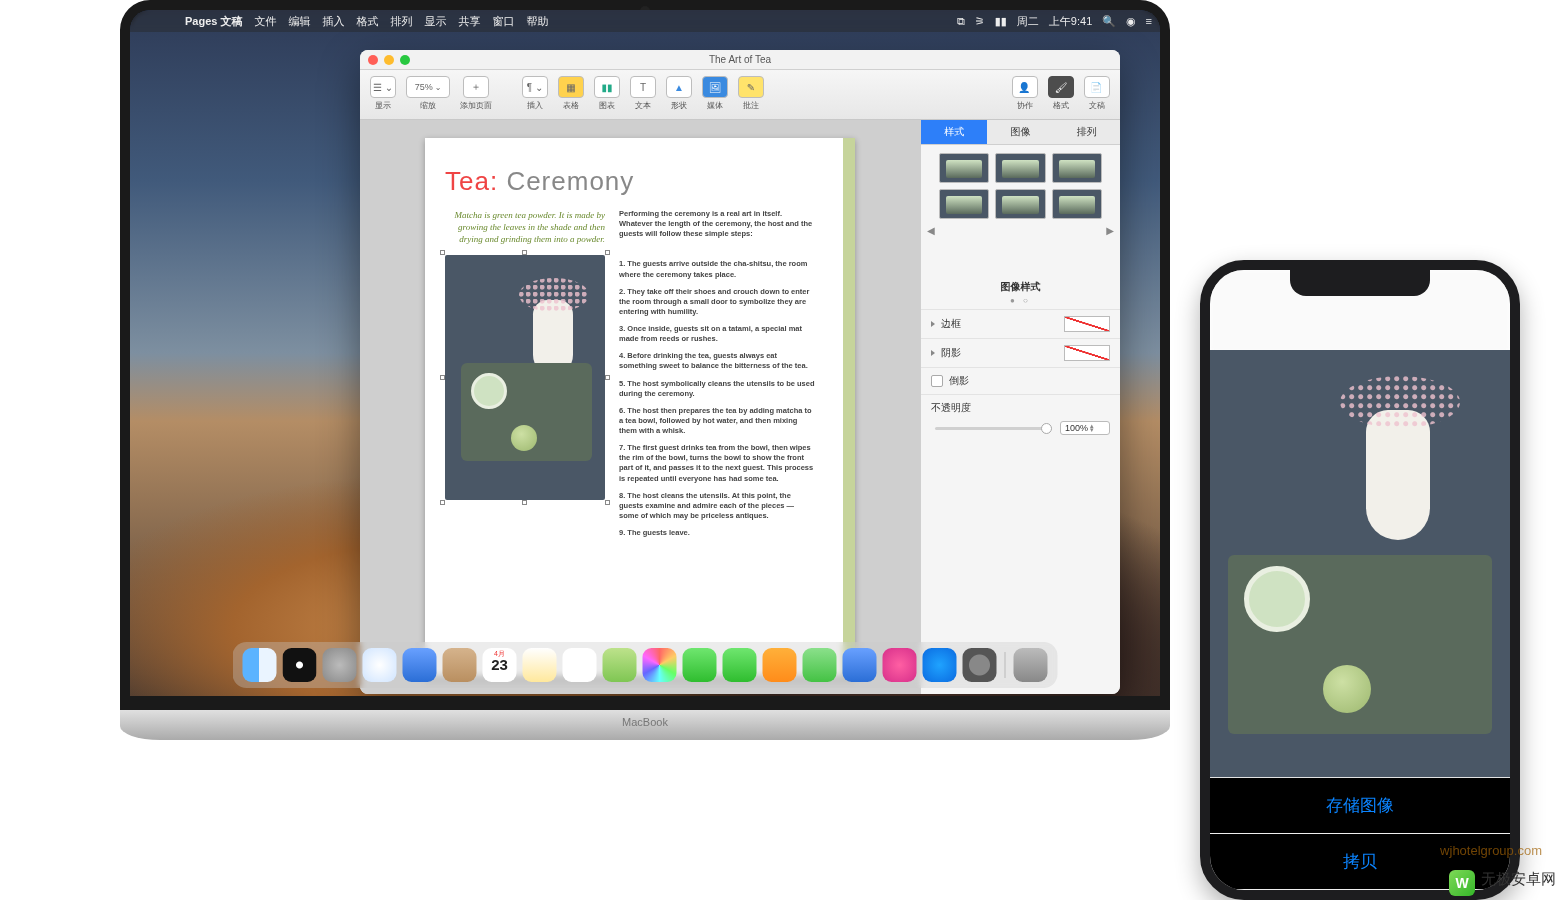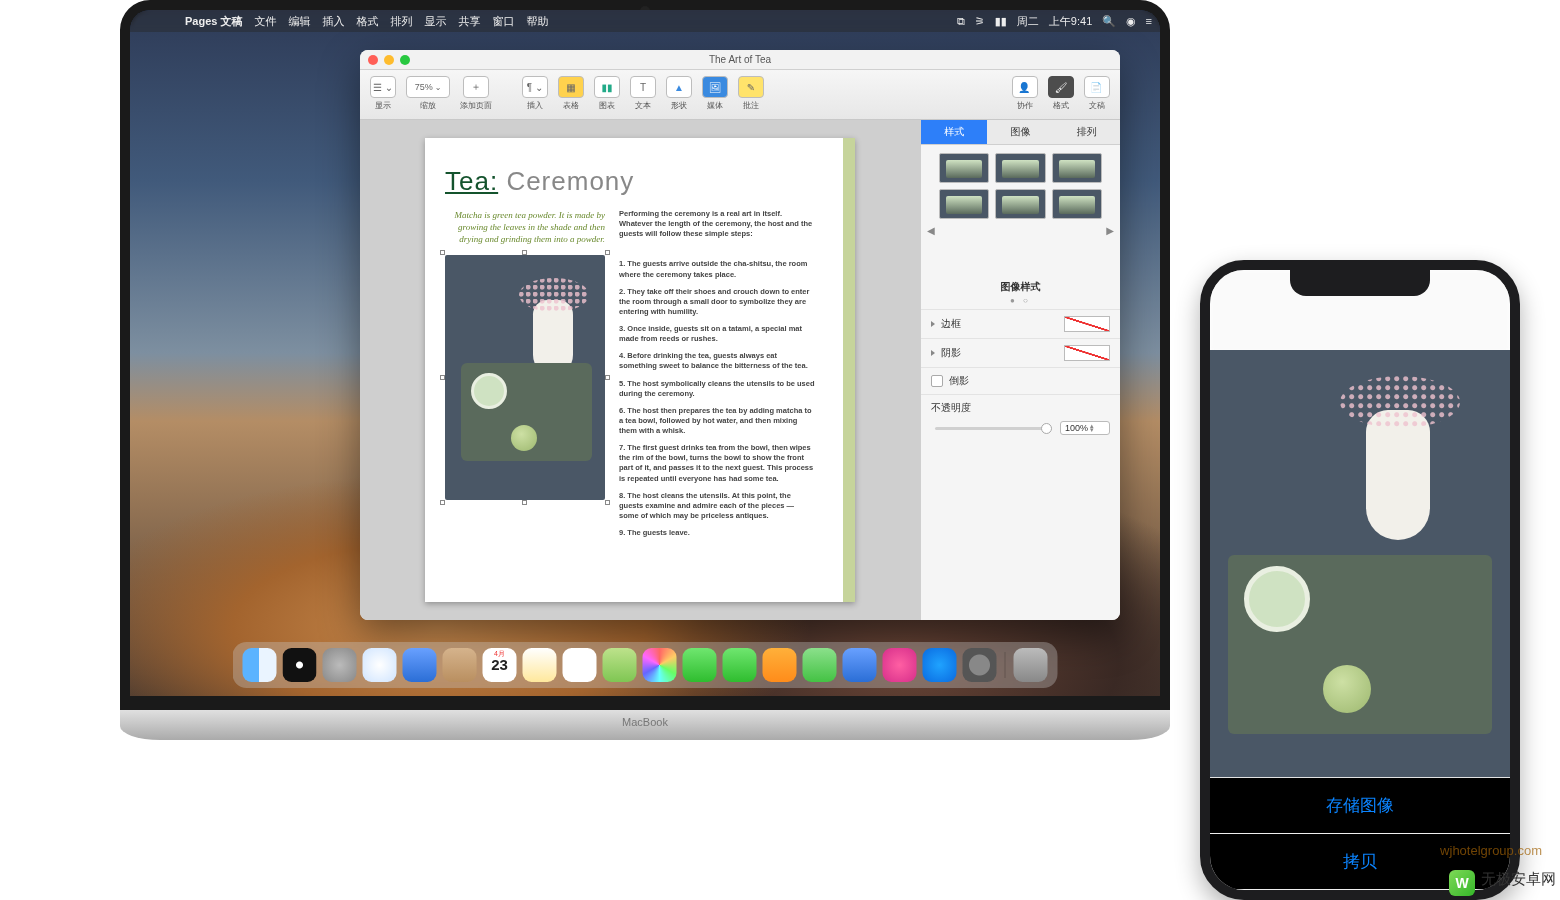--- a/index.html
+++ b/index.html
@@ -27,38 +27,38 @@
   .dock .ico.cal{background:#fff;color:#e33;font-size:7px;text-align:center;padding-top:2px;line-height:1;}
   .dock .ico.finder{background:linear-gradient(90deg,#5bb3ff 50%,#eaf4ff 50%);}
   .dock .ico.siri{background:radial-gradient(circle at 50% 50%,#fff 0 3px,transparent 4px),#111;}
   .dock .ico.settings{background:radial-gradient(circle at 50% 50%,#888 0 10px,#555 11px);}
   .dock .ico.appstore{background:radial-gradient(circle,#1fa3ff,#0a6ae0);}
   .dock .ico.music{background:radial-gradient(circle,#ff5fa3,#d62e8a);}
   .dock .ico.photos{background:conic-gradient(#f66,#fc6,#6f6,#6ff,#66f,#f6f,#f66);}
   .dock .ico.trash{background:linear-gradient(#bbb,#888);}
   .dock .sep{width:1px;background:rgba(0,0,0,.2);margin:4px 2px;}
   
-  .win{position:absolute;left:230px;top:40px;width:760px;height:570px;background:#ececec;border-radius:8px;box-shadow:0 15px 40px rgba(0,0,0,.45);overflow:hidden;display:flex;flex-direction:column;}
+  .win{position:absolute;left:230px;top:40px;width:760px;height:644px;background:#ececec;border-radius:8px;box-shadow:0 15px 40px rgba(0,0,0,.45);overflow:hidden;display:flex;flex-direction:column;}
   .titlebar{height:20px;display:flex;align-items:center;gap:6px;padding:0 8px;font-size:10px;color:#666;border-bottom:1px solid #d0d0d0;background:#f2f2f2;}
   .tl{width:10px;height:10px;border-radius:50%;}
   .tl.r{background:#ff5f57;} .tl.y{background:#febc2e;} .tl.g{background:#28c840;}
   .titlebar .title{position:absolute;left:0;right:0;text-align:center;pointer-events:none;color:#555;font-size:10px;}
   .toolbar{height:50px;display:flex;align-items:flex-start;padding:4px 8px 0;gap:6px;background:linear-gradient(#f6f6f6,#e7e7e7);border-bottom:1px solid #c8c8c8;font-size:8px;color:#555;}
   .tbtn{display:flex;flex-direction:column;align-items:center;gap:2px;padding:2px 2px;}
   .tbtn .bico{width:26px;height:22px;border:1px solid #bdbdbd;border-radius:4px;background:#fff;display:flex;align-items:center;justify-content:center;font-size:10px;color:#666;}
   .tbtn.sel .bico{background:#4d4d4d;color:#fff;border-color:#4d4d4d;}
   .tbtn.zoom .bico{width:44px;font-size:9px;}
   .tgap{flex:1;}
   .zoomval::after{content:"⌄";margin-left:2px;font-size:8px;}
   
   .body{flex:1;display:flex;min-height:0;}
   .docarea{flex:1;background:#cfcfcf;overflow:auto;display:flex;justify-content:center;padding:18px;}
   .page{width:430px;background:#fff;box-shadow:0 2px 6px rgba(0,0,0,.3);padding:28px 28px 18px 20px;position:relative;border-right:12px solid #c6d49b;}
   .page h1{font-family:Georgia,serif;font-weight:300;letter-spacing:1px;font-size:26px;margin-bottom:12px;}
-  .page h1 .pre{color:#14532d;text-decoration:underline;}
+  .page h1 .pre{color:#ef4444;}
   .page h1 .post{color:#888;font-weight:300;}
   .cols{display:flex;gap:14px;font-size:7.5px;color:#444;line-height:1.35;}
   .left{width:160px;}
   .quote{color:#6a8a2e;font-style:italic;font-family:Georgia,serif;font-size:9px;text-align:right;margin-bottom:10px;}
   .imgph{width:160px;height:245px;background:#4a5766;border-radius:2px;position:relative;overflow:hidden;}
   .vase{position:absolute;left:55%;top:18%;width:40px;height:75px;background:#f2f0ea;border-radius:16px 16px 22px 22px;}
   .vase::before{content:"";position:absolute;top:-22px;left:-14px;width:70px;height:34px;border-radius:50%;background:radial-gradient(circle at 30% 30%,#efc3cf 0 2px,transparent 3px) repeat;background-size:7px 7px;opacity:.8;}
   .tray{position:absolute;bottom:16%;left:10%;right:8%;height:40%;background:#5a6a5c;border-radius:6px;}
   .tray::before{content:"";position:absolute;left:8%;top:10%;width:30px;height:30px;border-radius:50%;background:#cfe2c2;border:3px solid #e9efe1;}
   .tray::after{content:"";position:absolute;left:38%;bottom:10%;width:26px;height:26px;border-radius:50%;background:radial-gradient(circle at 40% 35%,#cde0a4,#9db86f);}

